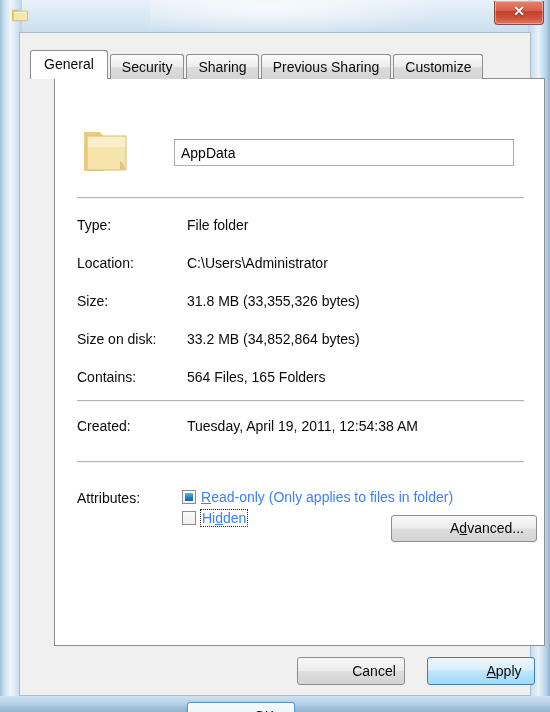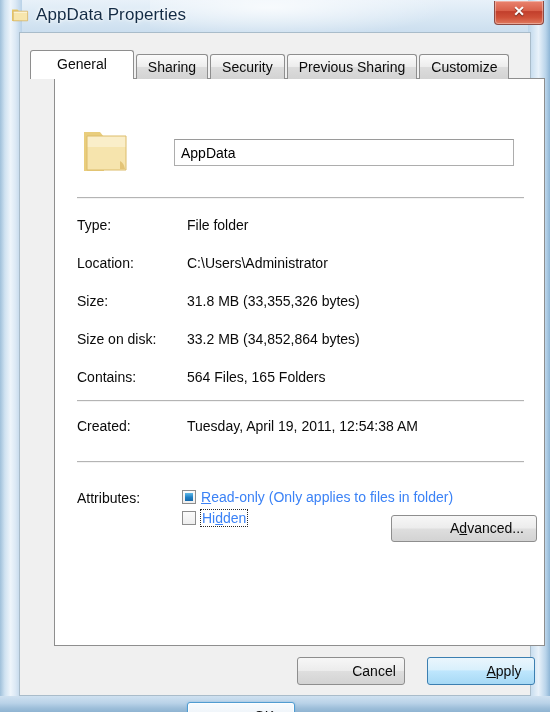--- a/index.html
+++ b/index.html
@@ -119,21 +119,21 @@
     border: 1px solid #8e8e8e;
     border-bottom: none;
     border-radius: 3px 3px 0 0;
     cursor: pointer;
     white-space: nowrap;
   }
   .tab.active {
     height: 28px;
     line-height: 27px;
     margin-left: 0;
-    padding: 0 26px;
+    padding: 0 13px;
     background: #ffffff;
     border-color: #8e8e8e;
     z-index: 6;
   }
 
   
   .tabpage {
     position: absolute;
     left: 10px; top: 45px;
     width: 491px; height: 568px;
@@ -282,32 +282,31 @@
   <div class="frame-right"></div>
   <div class="frame-bottom"></div>
 
   <div class="titlebar">
     <svg class="title-icon" viewBox="0 0 18 16">
       <path d="M1 2.5 L6.5 2.5 L8 4.2 L8 14 L1 14 Z" fill="#e8c96a"></path>
       <path d="M2.2 4.2 L16.6 4.2 L16.6 13.8 L2.2 13.8 Z" fill="#f7e6ad"></path>
       <path d="M2.2 4.2 L16.6 4.2 L16.6 6.0 L2.2 6.0 Z" fill="#fbf2d2"></path>
       <path d="M2.2 4.2 L16.6 4.2 L16.6 13.8 L2.2 13.8 Z" fill="none" stroke="#d2ad5a" stroke-width="0.7"></path>
     </svg>
-    <div class="title-text">AppData Properties</div>
     <div class="close-btn">
       <div class="close-x">✕</div>
     </div>
   </div>
 
   <div class="client">
 
     <div class="tabstrip">
       <div class="tab active">General</div>
+      <div class="tab">Security</div>
       <div class="tab">Sharing</div>
-      <div class="tab">Security</div>
       <div class="tab">Previous Sharing</div>
       <div class="tab">Customize</div>
     </div>
 
     <div class="tabpage">
 
       <svg class="folder-icon" viewBox="0 0 54 48">
         <path d="M4 5 L20 5 L24 10 L24 44 L4 44 Z" fill="#e9cd7c"></path>
         <path d="M7 9 L46 9 L46 43 L7 43 Z" fill="#f6e4ad"></path>
         <path d="M7 9 L46 9 L46 20 L7 20 Z" fill="#faeec9"></path>

